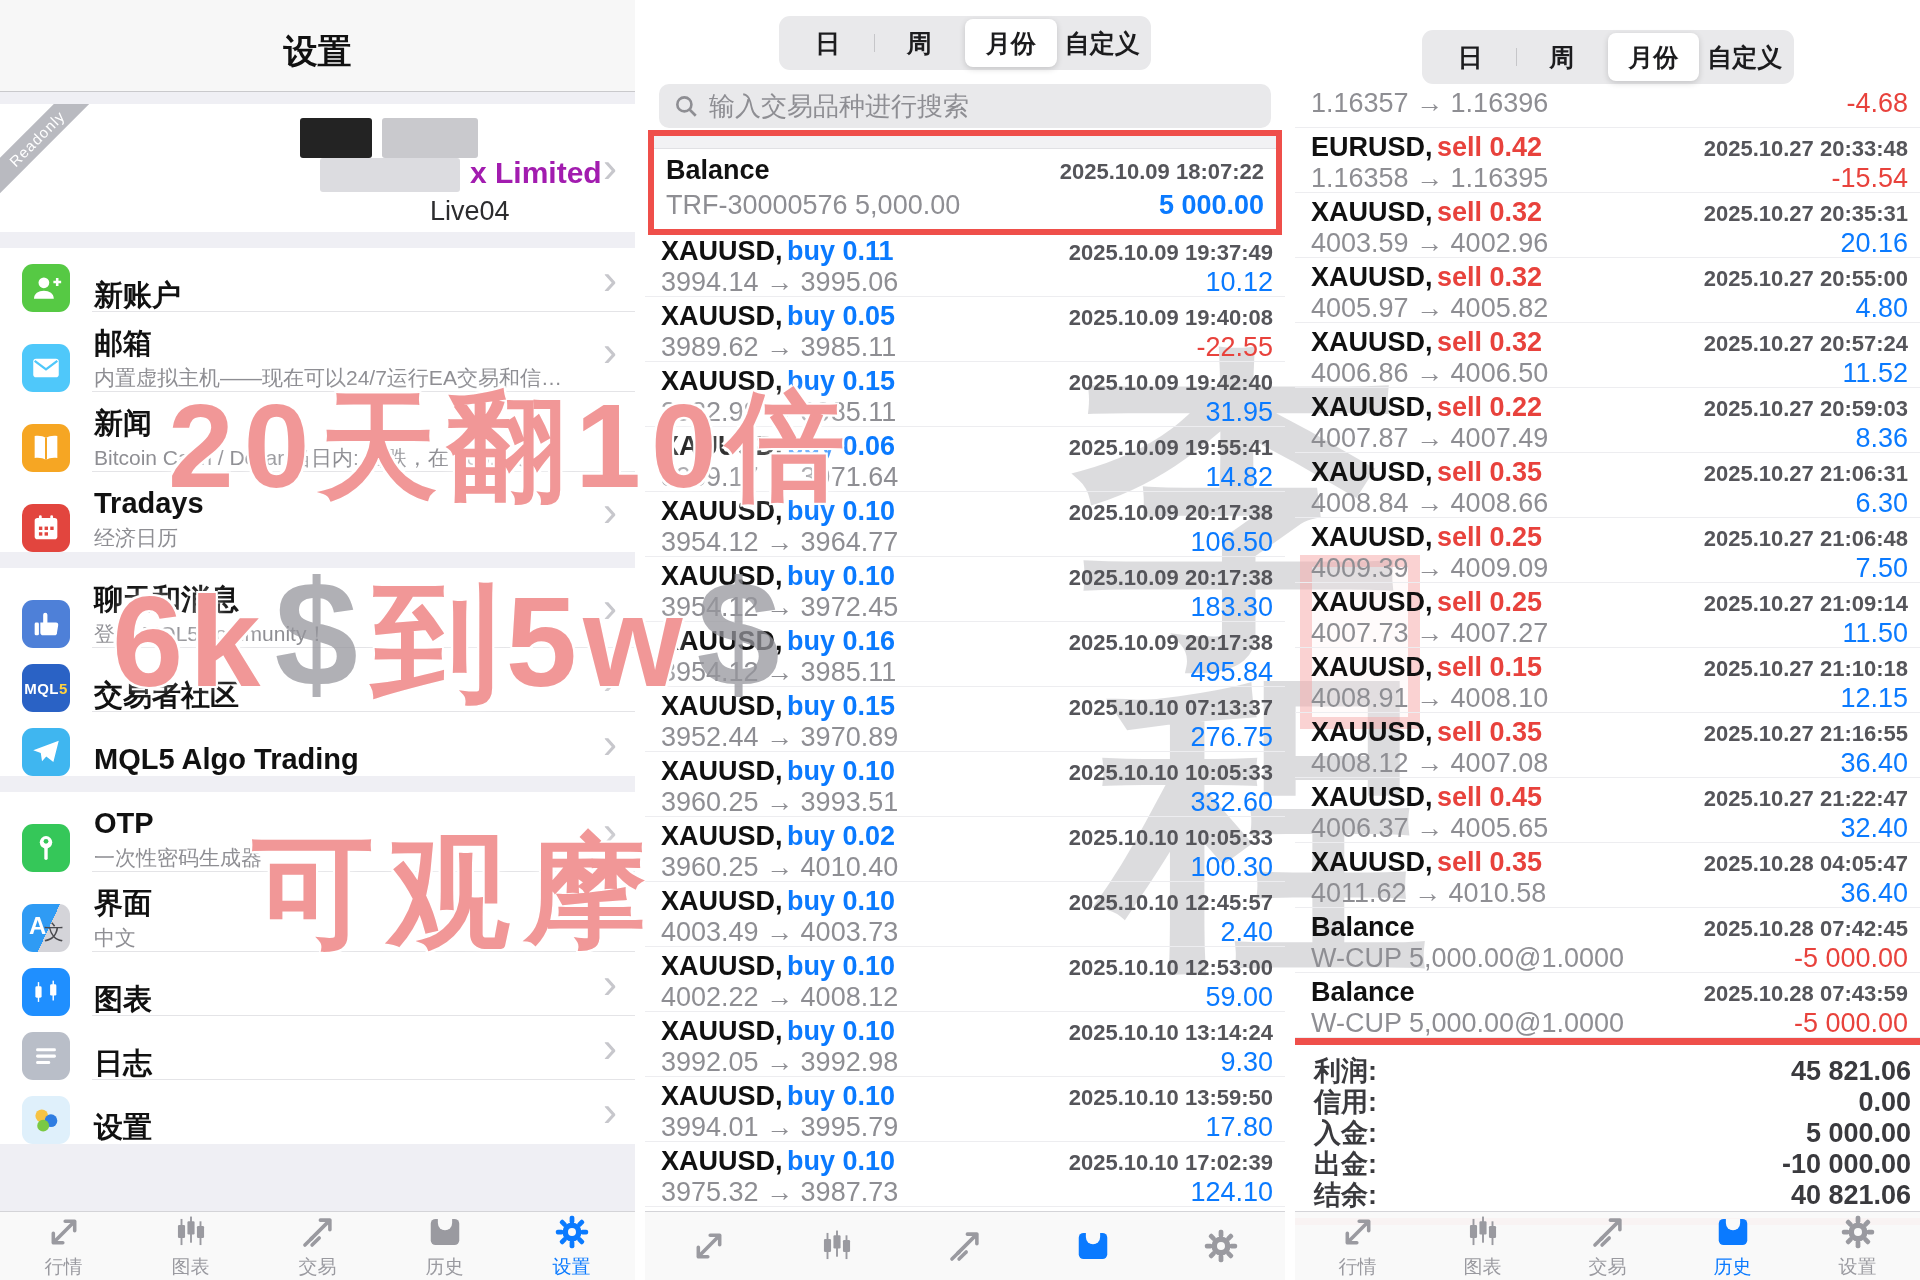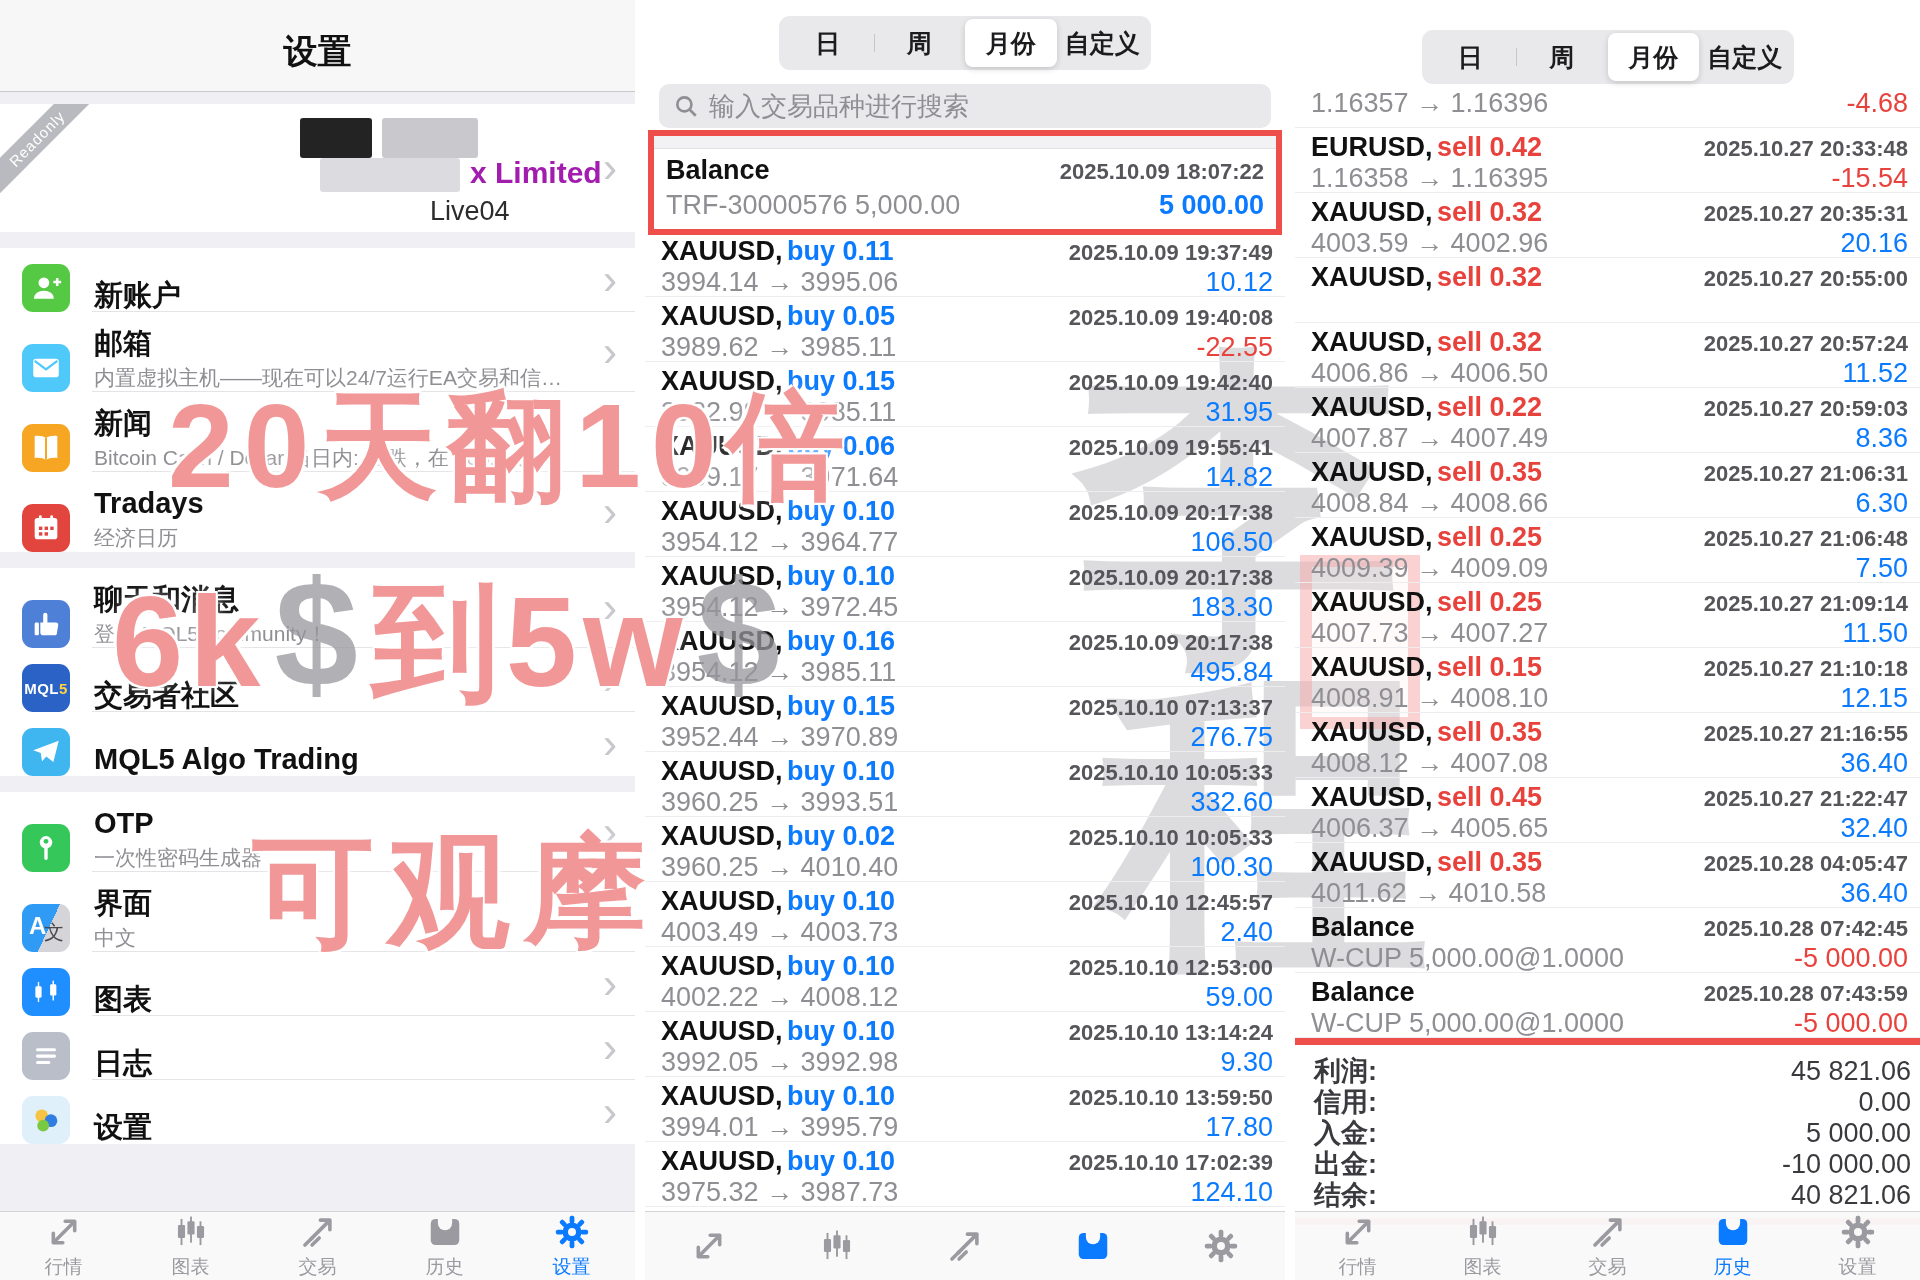--- a/index.html
+++ b/index.html
@@ -72,21 +72,21 @@
   .date{font-size:22px;font-weight:700;color:#55555a}
   .px{font-size:27px;color:#8e8e93}
   .pf{font-size:27px;font-weight:400}
   .pos .pf{color:#0a7aff}
   .neg .pf{color:#e8423c}
   .halfrow{position:absolute;top:88px;left:0;right:0;height:40px;box-sizing:border-box;padding:0 12px 8px 16px;border-bottom:1px solid #ededf0;display:flex;justify-content:space-between;align-items:center;z-index:4}
   
   .sumbox{position:absolute;left:-8px;right:-14px;top:1038px;border:7px solid #ef4f4a;background:#fff;padding:8px 16px 10px 20px;z-index:8}
   .srow{display:flex;justify-content:space-between;align-items:baseline;height:31px}
   .srow .sl{font-size:27px;font-weight:700;color:#3a3a3e}
-  .srow .sv{font-size:27px;font-weight:400;color:#3a3a3e}
+  .srow .sv{font-size:27px;font-weight:700;color:#3a3a3e}
   
   .wm{position:absolute;pointer-events:none;z-index:50}
   .wmred{font-weight:900;color:rgba(238,128,128,.82);
     text-shadow:-2px -2px 0 #fff,2px -2px 0 #fff,-2px 2px 0 #fff,2px 2px 0 #fff,0 0 16px rgba(255,255,255,.7)}
   #wm1{left:168px;top:368px;font-size:118px;letter-spacing:10px}
   #wm2{left:112px;top:548px;font-size:128px;letter-spacing:6px;display:flex;align-items:baseline}
   #wm2 .dollar{color:rgba(150,150,156,.75);font-size:150px;font-weight:700;margin:0 8px}
   #wm3{left:252px;top:812px;font-size:122px;letter-spacing:14px}
   .wmname{position:absolute;color:rgba(140,140,146,.30);font-family:"DejaVu Serif",serif;font-weight:700;pointer-events:none;z-index:3}
   #wmn1{left:1075px;top:290px;font-size:330px}
@@ -591,20 +591,24 @@
     <div class="l2">
       <span class="px">4003.59 → 4002.96</span>
       <span class="pf">20.16</span>
     </div>
   </div>
       <div class="trow sell pos">
     <div class="l1">
       <span><span class="sym">XAUUSD,</span> <span class="side">sell 0.32</span></span>
       <span class="date">2025.10.27 20:55:00</span>
     </div>
+    <div class="l2">
+      <span class="px">4005.97 → 4005.82</span>
+      <span class="pf">4.80</span>
+    </div>
   </div>
       <div class="trow sell pos">
     <div class="l1">
       <span><span class="sym">XAUUSD,</span> <span class="side">sell 0.32</span></span>
       <span class="date">2025.10.27 20:57:24</span>
     </div>
     <div class="l2">
       <span class="px">4006.86 → 4006.50</span>
       <span class="pf">11.52</span>
     </div>

